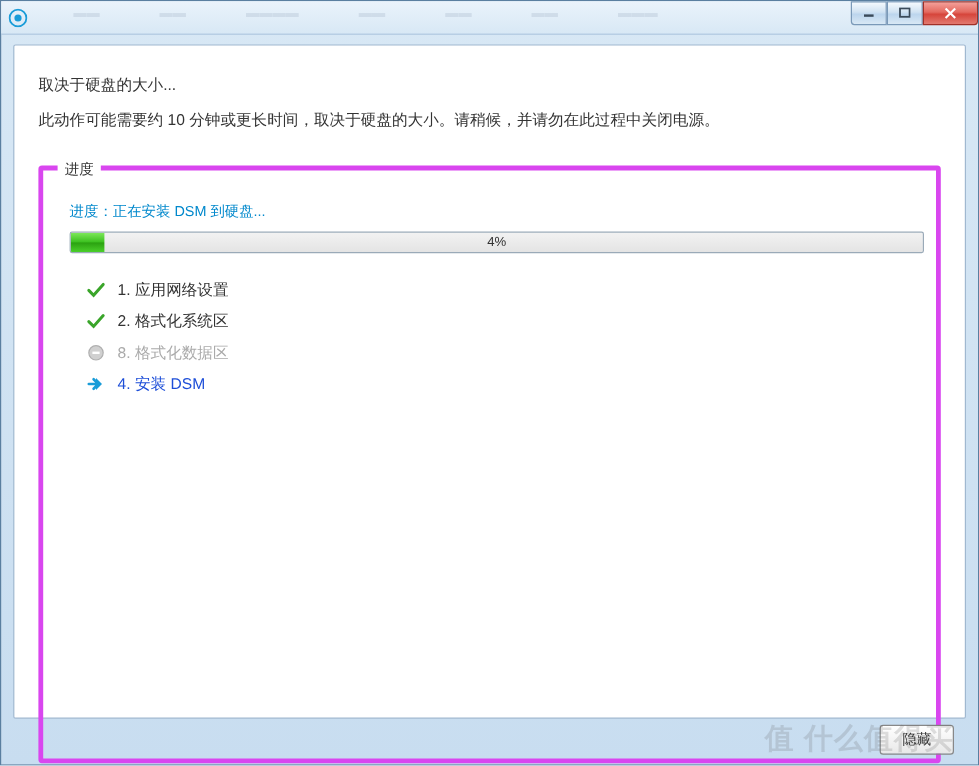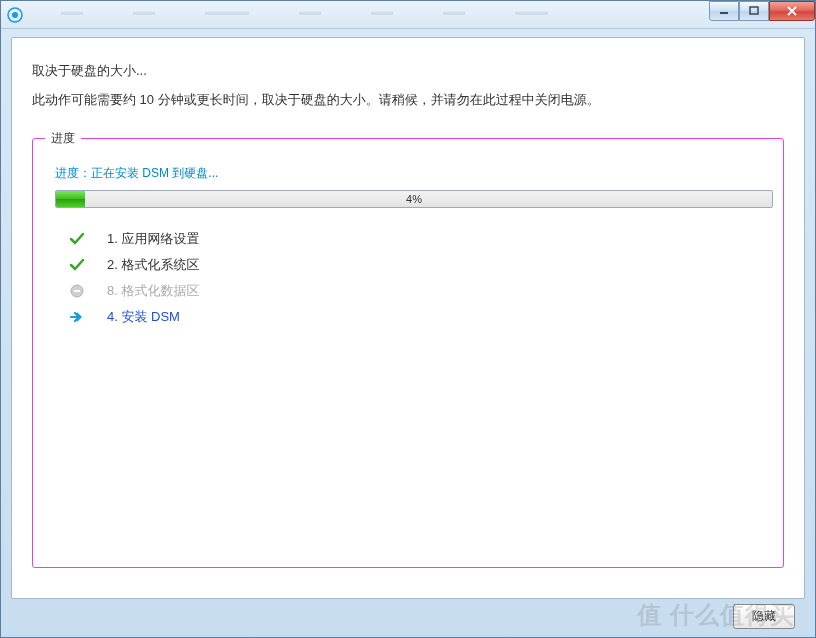--- a/index.html
+++ b/index.html
@@ -80,25 +80,25 @@
       font-size: 13px;
       margin-bottom: 10px;
     }
     .subheading {
       color: #333;
       font-size: 13px;
       margin-bottom: 28px;
       line-height: 1.5;
     }
     .fieldset {
-      border: 1px solid #d946ef;
+      border: 4px solid #d946ef;
       border-radius: 3px;
       padding: 26px 10px 22px 22px;
       position: relative;
-      height: 430px;
+      height: 498px;
     }
     .legend {
       position: absolute;
       top: -9px;
       left: 12px;
       background: #fff;
       padding: 0 6px;
       color: #333;
       font-size: 12px;
     }
@@ -133,21 +133,21 @@
       top: 0;
     }
     .steps {
       margin-left: 14px;
       margin-top: 6px;
     }
     .step {
       display: flex;
       align-items: center;
       height: 26px;
-      gap: 22px;
+      gap: 10px;
     }
     .step-icon {
       width: 16px;
       height: 16px;
       display: flex;
       align-items: center;
       justify-content: center;
       flex-shrink: 0;
     }
     .step-label { font-size: 13px; }

